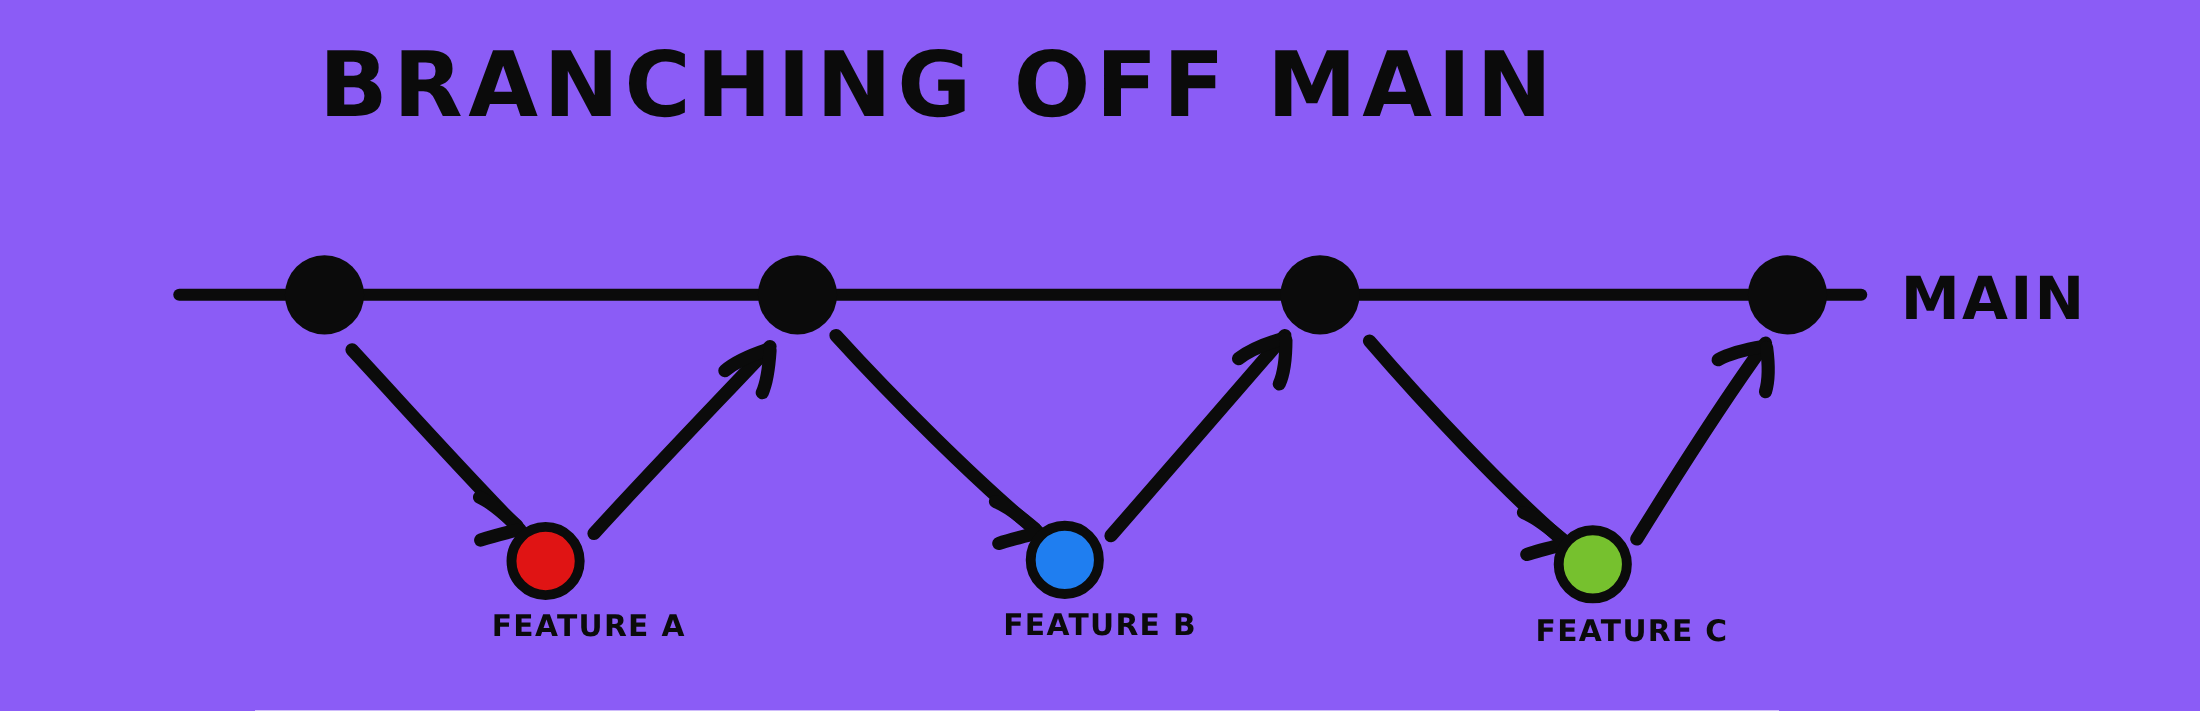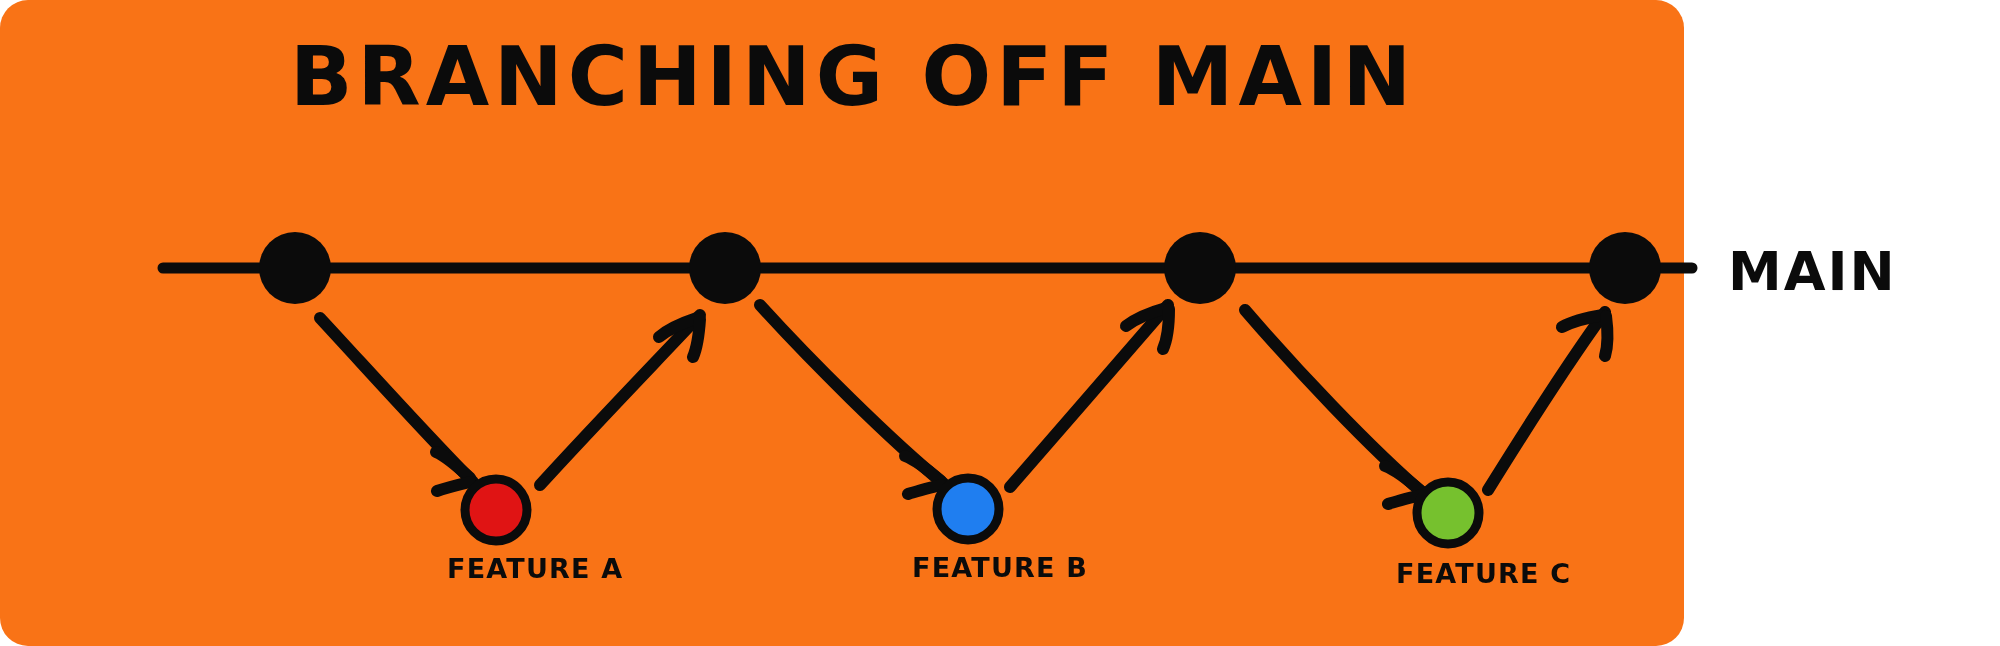--- a/index.html
+++ b/index.html
@@ -8,24 +8,23 @@
     background: #ffffff;
   }
   body {
     width: 2000px;
     height: 646px;
     overflow: hidden;
     font-family: "DejaVu Sans", sans-serif;
   }
   #canvas-root {
     position: relative;
-    width: 1684px;
+    width: 2000px;
     height: 646px;
-    background: #f97316;
-    border-radius: 28px;
+    background: #8b5cf6;
   }
   #diagram-svg {
     display: block;
     width: 2000px;
     height: 646px;
   }
   .hand-text {
     font-family: "DejaVu Sans", sans-serif;
     font-weight: 700;
     fill: #0b0b0b;

